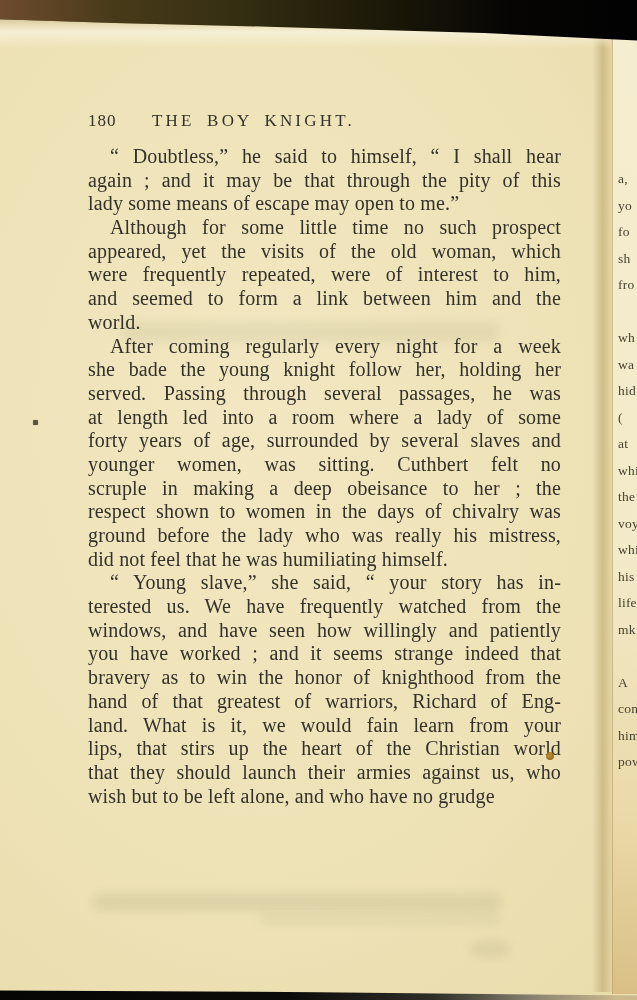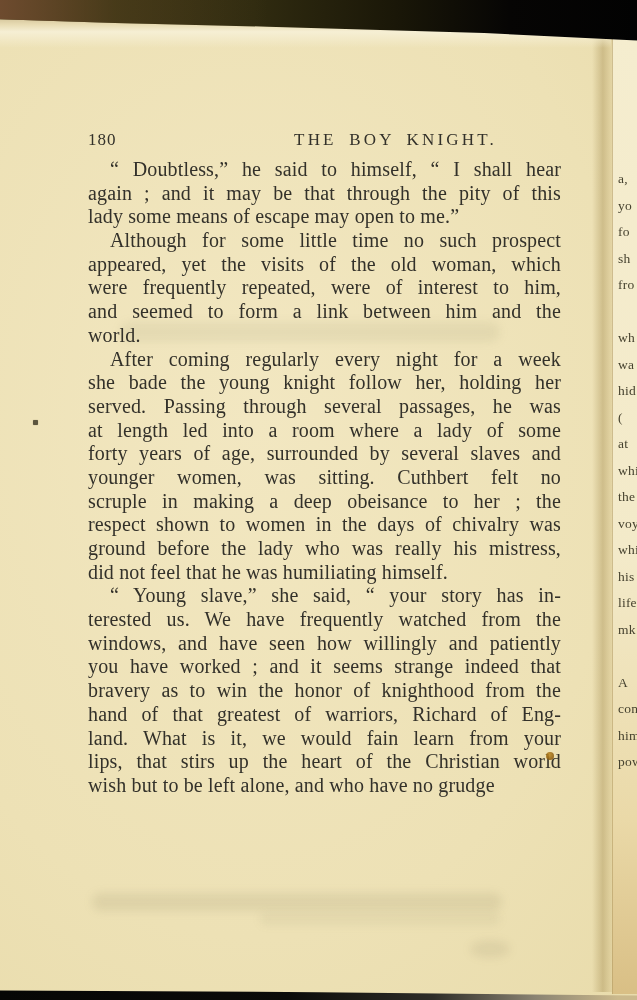--- a/index.html
+++ b/index.html
@@ -44,26 +44,26 @@
     border-left:1px solid rgba(180,156,100,.6);
     overflow:hidden;
   }
   .fragments{
     margin-top:142px;padding-left:5px;
     font-size:13.5px;line-height:26.5px;letter-spacing:.2px;
     color:#46422f;filter:blur(.35px);white-space:nowrap;
   }
   .frag{height:26.5px;overflow:hidden;}
   
-  .content{position:absolute;left:88px;top:130px;width:473px;z-index:2;color:var(--ink,#33312a);}
+  .content{position:absolute;left:88px;top:111px;width:473px;z-index:2;color:var(--ink,#33312a);}
   .header{display:flex;align-items:baseline;font-size:17px;height:21px;}
   .pagenum{width:64px;letter-spacing:1px;}
-  .title{flex:1;text-align:right;letter-spacing:3.2px;word-spacing:5px;}
+  .title{flex:1;text-align:left;letter-spacing:3.2px;word-spacing:5px;}
   .hspacer{width:64px;}
-  .bodytext{margin-top:7px;}
+  .bodytext{margin-top:13px;}
   .line{
     height:23.7px;overflow:hidden;white-space:nowrap;
     font-size:20px;line-height:23.7px;letter-spacing:.15px;
     text-align:justify;text-align-last:justify;
   }
   .line.first{text-indent:22px;}
   .line.last{text-align-last:left;}
   
   .speck{position:absolute;left:33px;top:420px;width:5px;height:5px;z-index:3;
     background:#5c553e;border-radius:1px;box-shadow:0 0 1px #8a8060;}
@@ -122,20 +122,21 @@
         </div>
         <div>
           <div class="line first">“ Young slave,” she said, “ your story has in-</div>
           <div class="line">terested us.  We have frequently watched from the</div>
           <div class="line">windows, and have seen how willingly and patiently</div>
           <div class="line">you have worked ; and it seems strange indeed that</div>
           <div class="line">bravery as to win the honor of knighthood from the</div>
           <div class="line">hand of that greatest of warriors, Richard of Eng-</div>
           <div class="line">land.  What is it, we would fain learn from your</div>
           <div class="line">lips, that stirs up the heart of the Christian world</div>
+          <div class="line">that they should launch their armies against us, who</div>
           <div class="line last">wish but to be left alone, and who have no grudge</div>
         </div>
       </div>
   </div>
 
   <div class="speck"></div>
   <div class="ink-dot"></div>
 
   <div class="gutter"></div>
   <div class="next-page">

